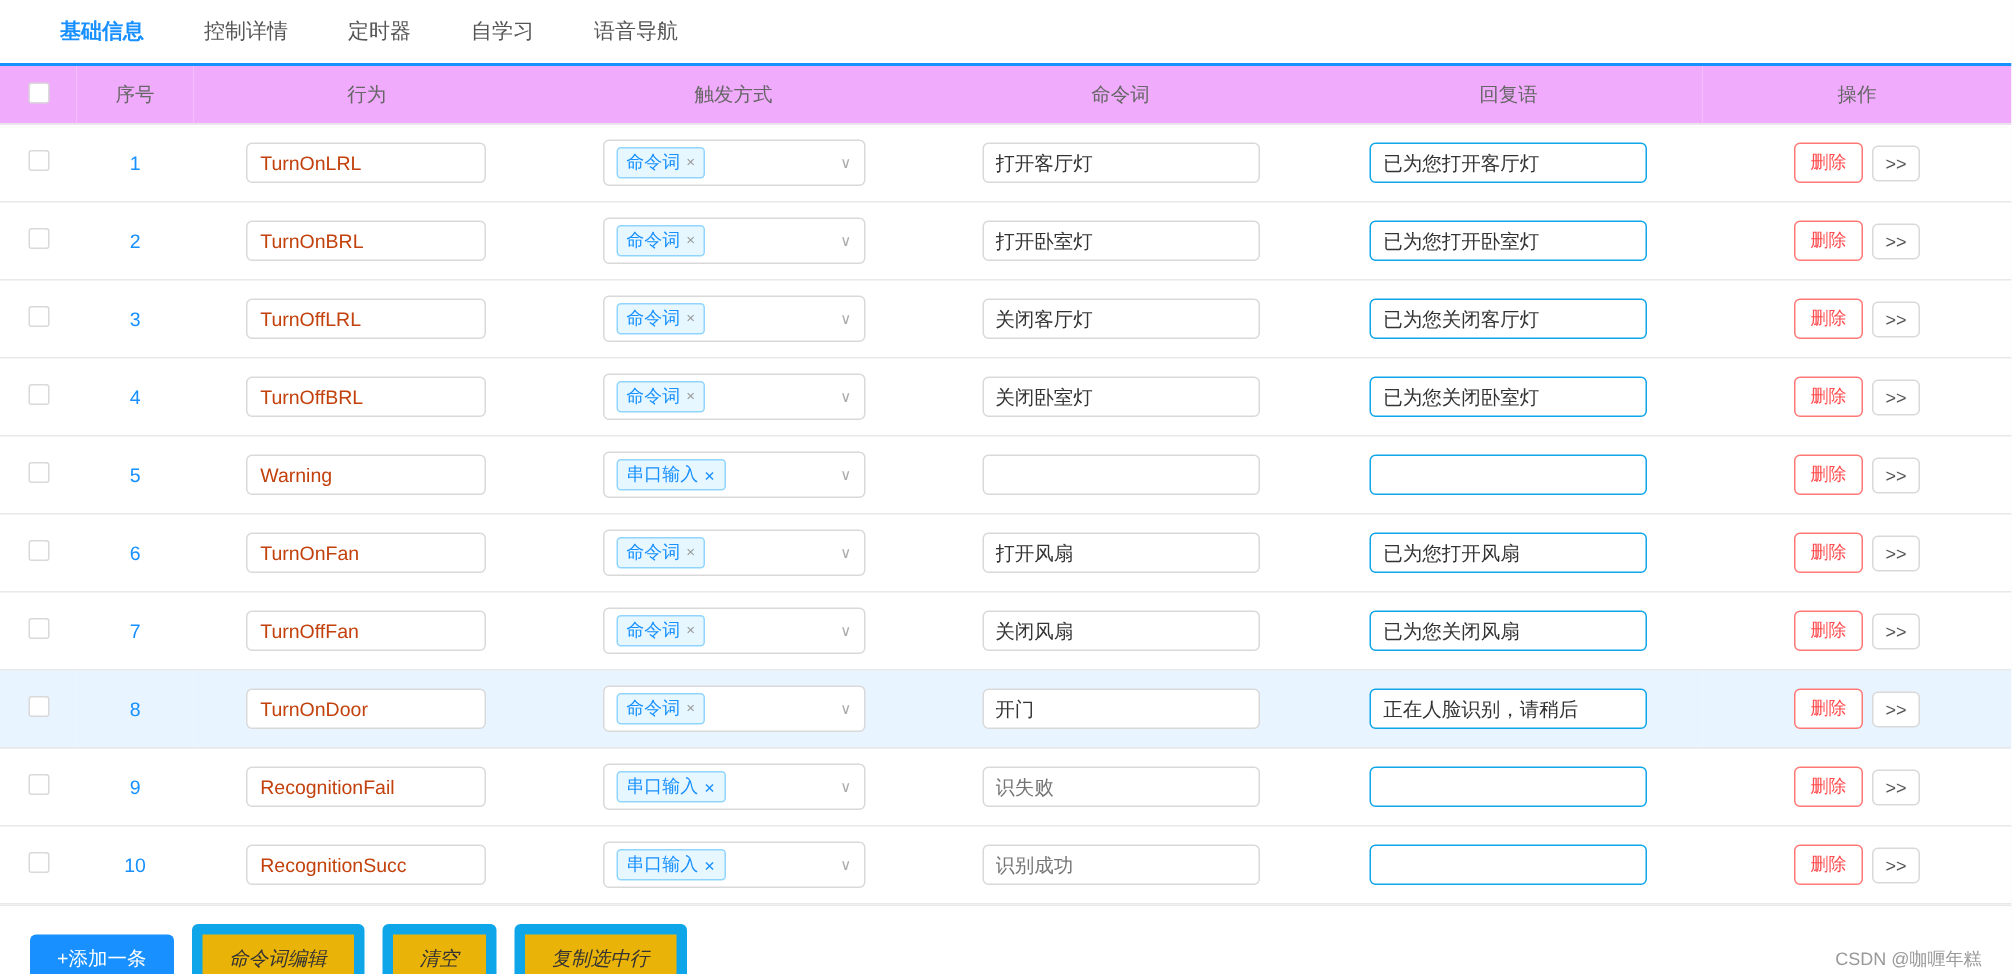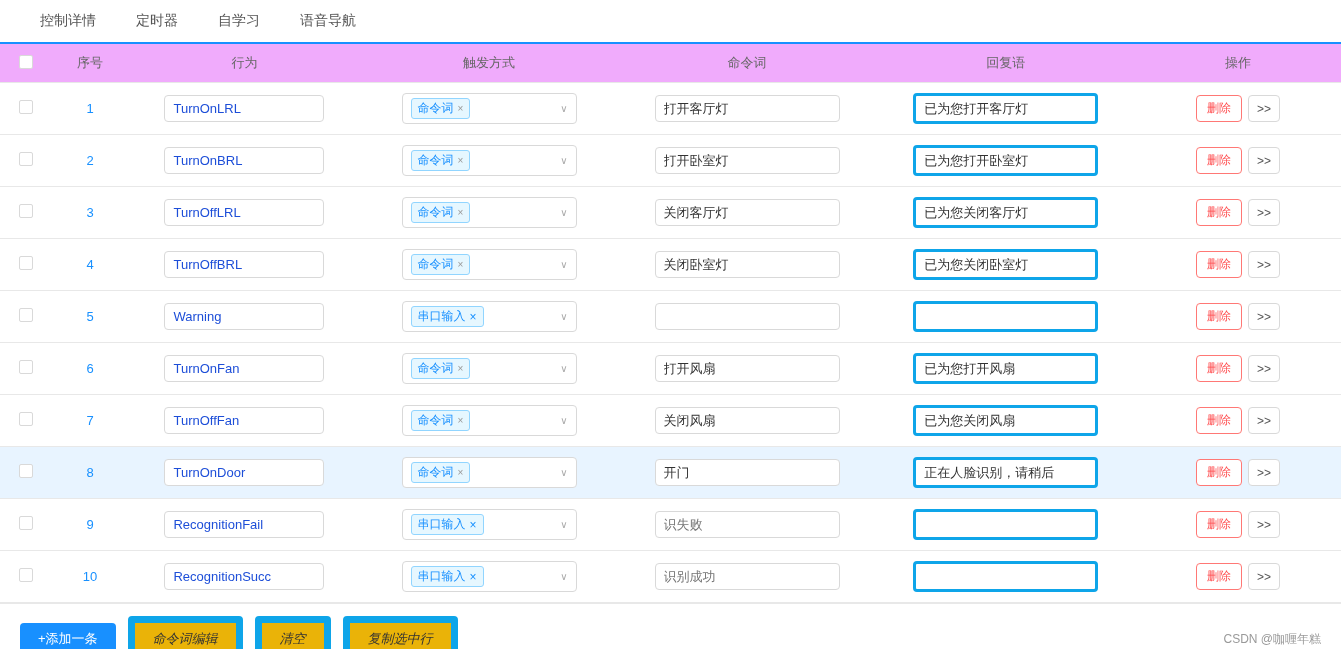--- a/index.html
+++ b/index.html
@@ -32,54 +32,55 @@
     tbody td { padding: 10px 8px; text-align: center; vertical-align: middle; }
     
     
     .cb { width: 14px; height: 14px; border: 1px solid #d9d9d9; appearance: none; -webkit-appearance: none; cursor: pointer; background: #fff; border-radius: 2px; }
     .cb:checked { background: #1890ff; border-color: #1890ff; }
 
     
     .row-num { color: #1890ff; font-size: 13px; }
 
     
-    .text-input { border: 1px solid #d9d9d9; border-radius: 4px; padding: 5px 8px; width: 160px; font-size: 13px; color: #1d4ed8; outline: none; }
+    .text-input { border: 1px solid #d9d9d9; border-radius: 4px; padding: 5px 8px; width: 160px; font-size: 13px; color: #c2410c; outline: none; }
 
     
     .trigger-select { display: inline-flex; align-items: center; border: 1px solid #d9d9d9; border-radius: 4px; padding: 4px 8px; background: #fff; width: 175px; justify-content: space-between; cursor: pointer; }
     .trigger-tag { background: #e6f7ff; border: 1px solid #91d5ff; border-radius: 3px; padding: 1px 6px; font-size: 12px; color: #1890ff; display: flex; align-items: center; gap: 4px; }
     .trigger-tag .close-x { color: #999; cursor: pointer; font-size: 10px; }
     .trigger-arrow { color: #aaa; font-size: 10px; margin-left: 4px; }
 
     
     .cmd-input { border: 1px solid #d9d9d9; border-radius: 4px; padding: 5px 8px; width: 185px; font-size: 13px; color: #333; outline: none; }
 
     
-    .reply-input { border: 3px solid #0ea5e9; border-radius: 4px; padding: 5px 8px; width: 185px; font-size: 13px; color: #333; outline: none; }
+    .reply-input { border: 1px solid #0ea5e9; border-radius: 4px; padding: 5px 8px; width: 185px; font-size: 13px; color: #333; outline: none; }
 
     
     .btn-delete { background: #fff; border: 1px solid #ff7875; color: #ff4d4f; border-radius: 4px; padding: 4px 10px; cursor: pointer; font-size: 12px; }
     .btn-arrow { background: #fff; border: 1px solid #d9d9d9; color: #555; border-radius: 4px; padding: 4px 8px; cursor: pointer; font-size: 12px; }
-    .action-cell { display: flex; gap: 6px; justify-content: center; }
+    .action-cell { display: flex; align-items: center; gap: 6px; justify-content: center; }
 
     
     .bottom-toolbar { padding: 12px 20px; display: flex; align-items: center; gap: 12px; border-top: 1px solid #e8e8e8; background: #fff; }
     .btn-add { background: #1890ff; color: #fff; border: none; border-radius: 4px; padding: 7px 18px; cursor: pointer; font-size: 13px; }
     .btn-secondary { background: #eab308; color: #333; border: 7px solid #0ea5e9; border-radius: 4px; padding: 7px 18px; cursor: pointer; font-size: 13px; font-style: italic; }
 
     .watermark { margin-left: auto; color: #999; font-size: 12px; }
 
     .serial-tag { background: #e6f7ff; border: 1px solid #91d5ff; border-radius: 3px; padding: 1px 6px; font-size: 12px; color: #1890ff; display: flex; align-items: center; gap: 4px; }
   </style>
 </head>
 <body>
 
 <div class="container">
 
   <div class="tabs">
+    <button class="tab active">基础信息</button>
     <button class="tab">控制详情</button>
     <button class="tab">定时器</button>
     <button class="tab">自学习</button>
     <button class="tab">语音导航</button>
   </div>
 
   <div class="table-area">
     <table>
       <thead class="table-header">
         <tr>

